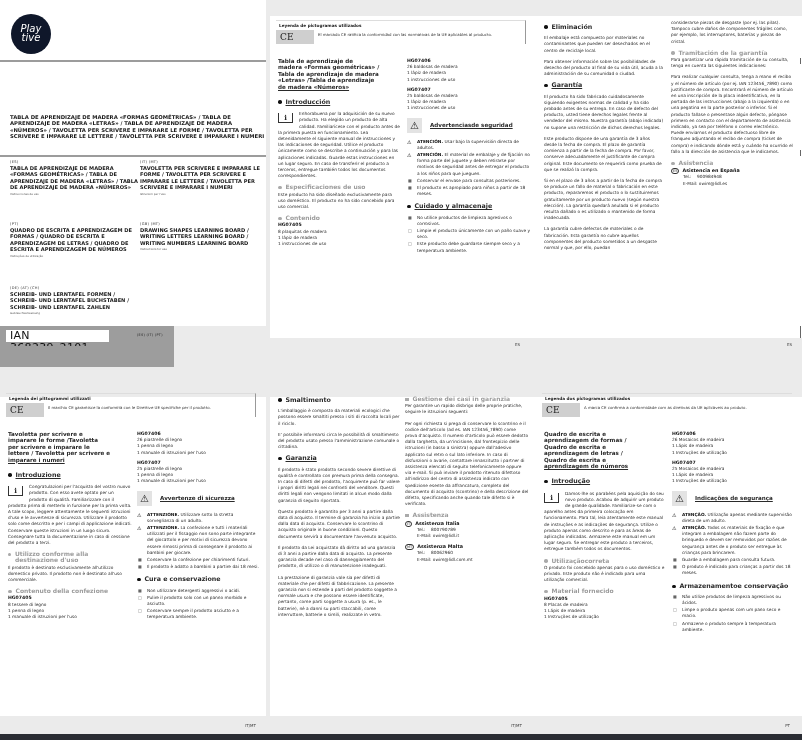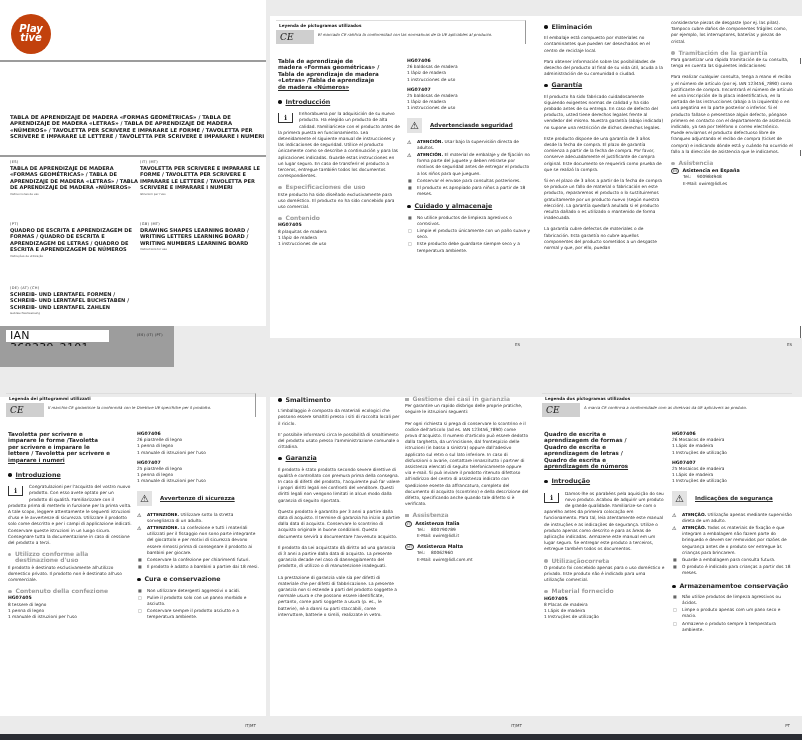--- a/index.html
+++ b/index.html
@@ -14,35 +14,35 @@
 .p3 { left: 536px; width: 266px; }
 
 .topband { position: absolute; left: 0; right: 0; top: 0; height: 16px; background: #ebebeb; }
 .footband { position: absolute; left: 0; right: 0; bottom: 0; height: 16px; background: #ebebeb; }
 .folio { position: absolute; bottom: 4px; font-size: 4px; color: #444; }
 
 .col { position: absolute; font-size: 4.3px; line-height: 6.2px; color: #2a2a2a; }
 .col p { margin-bottom: 5px; }
 
 
-.logo { position: absolute; left: 11px; top: 14px; width: 40px; height: 40px; border-radius: 50%; background: #c2410c; color: #fff; font-weight: bold; font-size: 10px; line-height: 9px; text-align: center; padding-top: 10px; font-style: italic; }
+.logo { position: absolute; left: 11px; top: 14px; width: 40px; height: 40px; border-radius: 50%; background: #0f172a; color: #fff; font-weight: normal; font-size: 10px; line-height: 9px; text-align: center; padding-top: 10px; font-style: italic; }
 .cover-rule { position: absolute; left: 0; width: 266px; height: 2px; background: #9c9c9c; }
 .cover-title { position: absolute; left: 10px; top: 114px; width: 255px; font-size: 5.3px; line-height: 6.4px; font-weight: bold; }
 .lang-block { position: absolute; width: 128px; }
 .lang-tag { font-size: 3.6px; color: #333; letter-spacing: .3px; margin-bottom: 1px; }
 .lang-title { font-size: 5.1px; line-height: 6.4px; font-weight: bold; }
 .lang-sub { font-size: 2.8px; color: #555; margin-top: 1px; }
 .ian-bar { position: absolute; left: 0; top: 326px; width: 174px; height: 20px; background: #9d9d9d; }
 .ian-box { position: absolute; left: 6px; top: 4px; width: 103px; height: 12px; background: #fff; font-size: 11px; line-height: 12px; padding-left: 4px; color: #111; letter-spacing: .3px; }
 .ian-langs { position: absolute; left: 137px; top: 7px; font-size: 3.4px; color: #222; letter-spacing: .3px; }
 
 
 .legend { position: absolute; left: 6px; width: 250px; border-top: 1px solid #ddd; border-right: 1px solid #999; }
 .legend-title { font-size: 4.2px; font-weight: bold; height: 9px; line-height: 9px; padding-left: 3px; }
-.legend-row { display: flex; height: 14px; font-style: italic; }
+.legend-row { display: flex; height: 14px; }
 .legend-ce { width: 38px; background: #cfcfcf; font-size: 9px; line-height: 14px; padding-left: 4px; font-family: "DejaVu Serif", serif; }
 .legend-text { font-size: 3.9px; line-height: 5.2px; padding: 2px 4px; color: #333; }
 
 .prod-title { font-size: 5.6px; line-height: 6.4px; font-weight: bold; }
 .prod-title .u { text-decoration: underline; }
 .h-sec { font-size: 6.3px; font-weight: bold; display: flex; align-items: center; gap: 4px; margin: 4px 0 5px 0; }
 .h-sec .dot { width: 3.5px; height: 3.5px; border-radius: 50%; background: #111; flex: none; }
 .h-sec .u { text-decoration: underline; }
 .h-grey { font-size: 6px; font-weight: bold; color: #9c9c9c; display: flex; gap: 4px; align-items: baseline; margin: 3px 0 1px 0; }
 .h-grey .dot { width: 3.5px; height: 3.5px; border-radius: 50%; background: #aaa; display: inline-block; }

